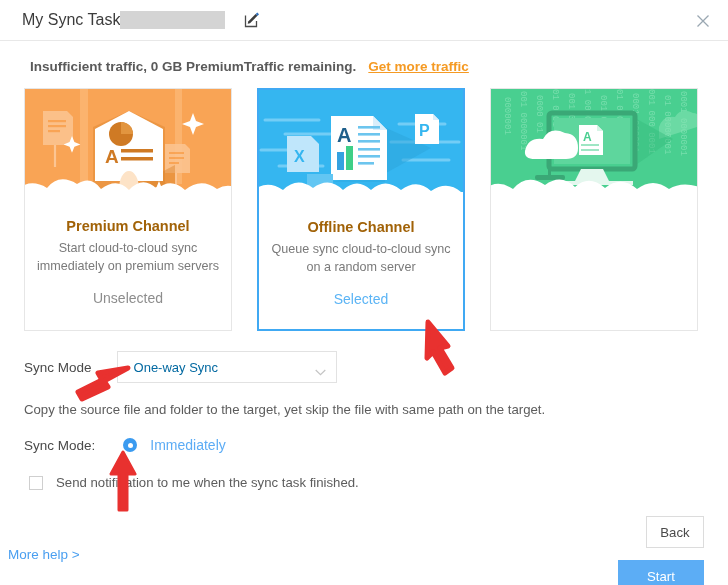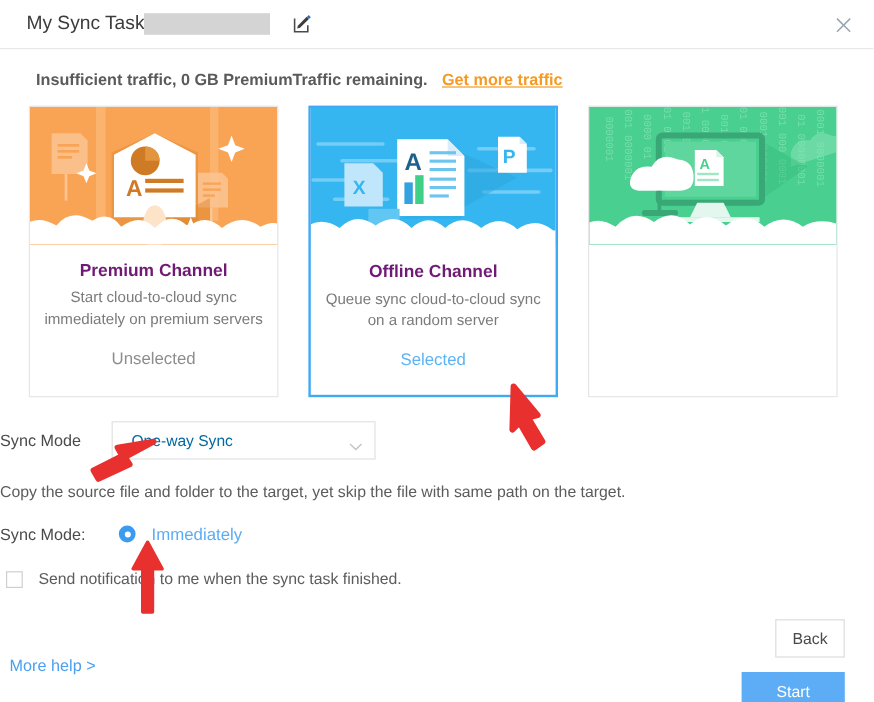--- a/index.html
+++ b/index.html
@@ -98,38 +98,38 @@
   .art-offline { background: #35b6f0; }
   .art-online  { background: #49cf90; }
 
   .card-body {
     text-align: center;
     padding-top: 14px;
   }
   .card-title {
     font-size: 14.5px;
     font-weight: bold;
-    color: #701a75;
+    color: #a16207;
     margin-bottom: 6px;
   }
   .card-desc {
     font-size: 12.6px;
     color: #7a7a7a;
     line-height: 1.42;
     padding: 0 10px;
   }
   .card-status {
     font-size: 14px;
     color: #8d8d8d;
     margin-top: 14px;
   }
   .card-status.selected-status { color: #5bb4f5; }
 
   
-  .form-area { margin-top: 20px; }
+  .form-area { margin-left: 24px; margin-top: 20px; }
 
   .row { display: flex; align-items: center; }
   .row-label {
     font-size: 13.5px;
     color: #4a4a4a;
   }
   .select-box {
     width: 220px;
     height: 32px;
     border: 1px solid #e2e2e2;

